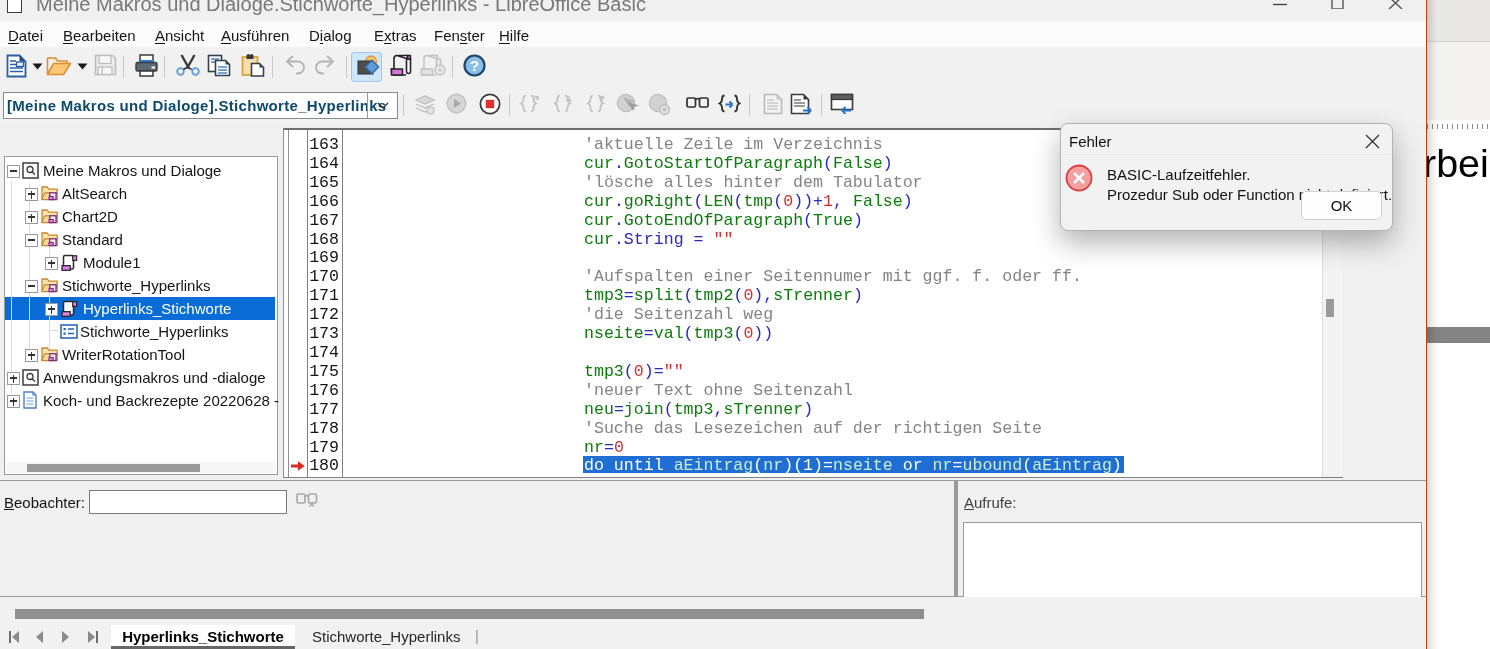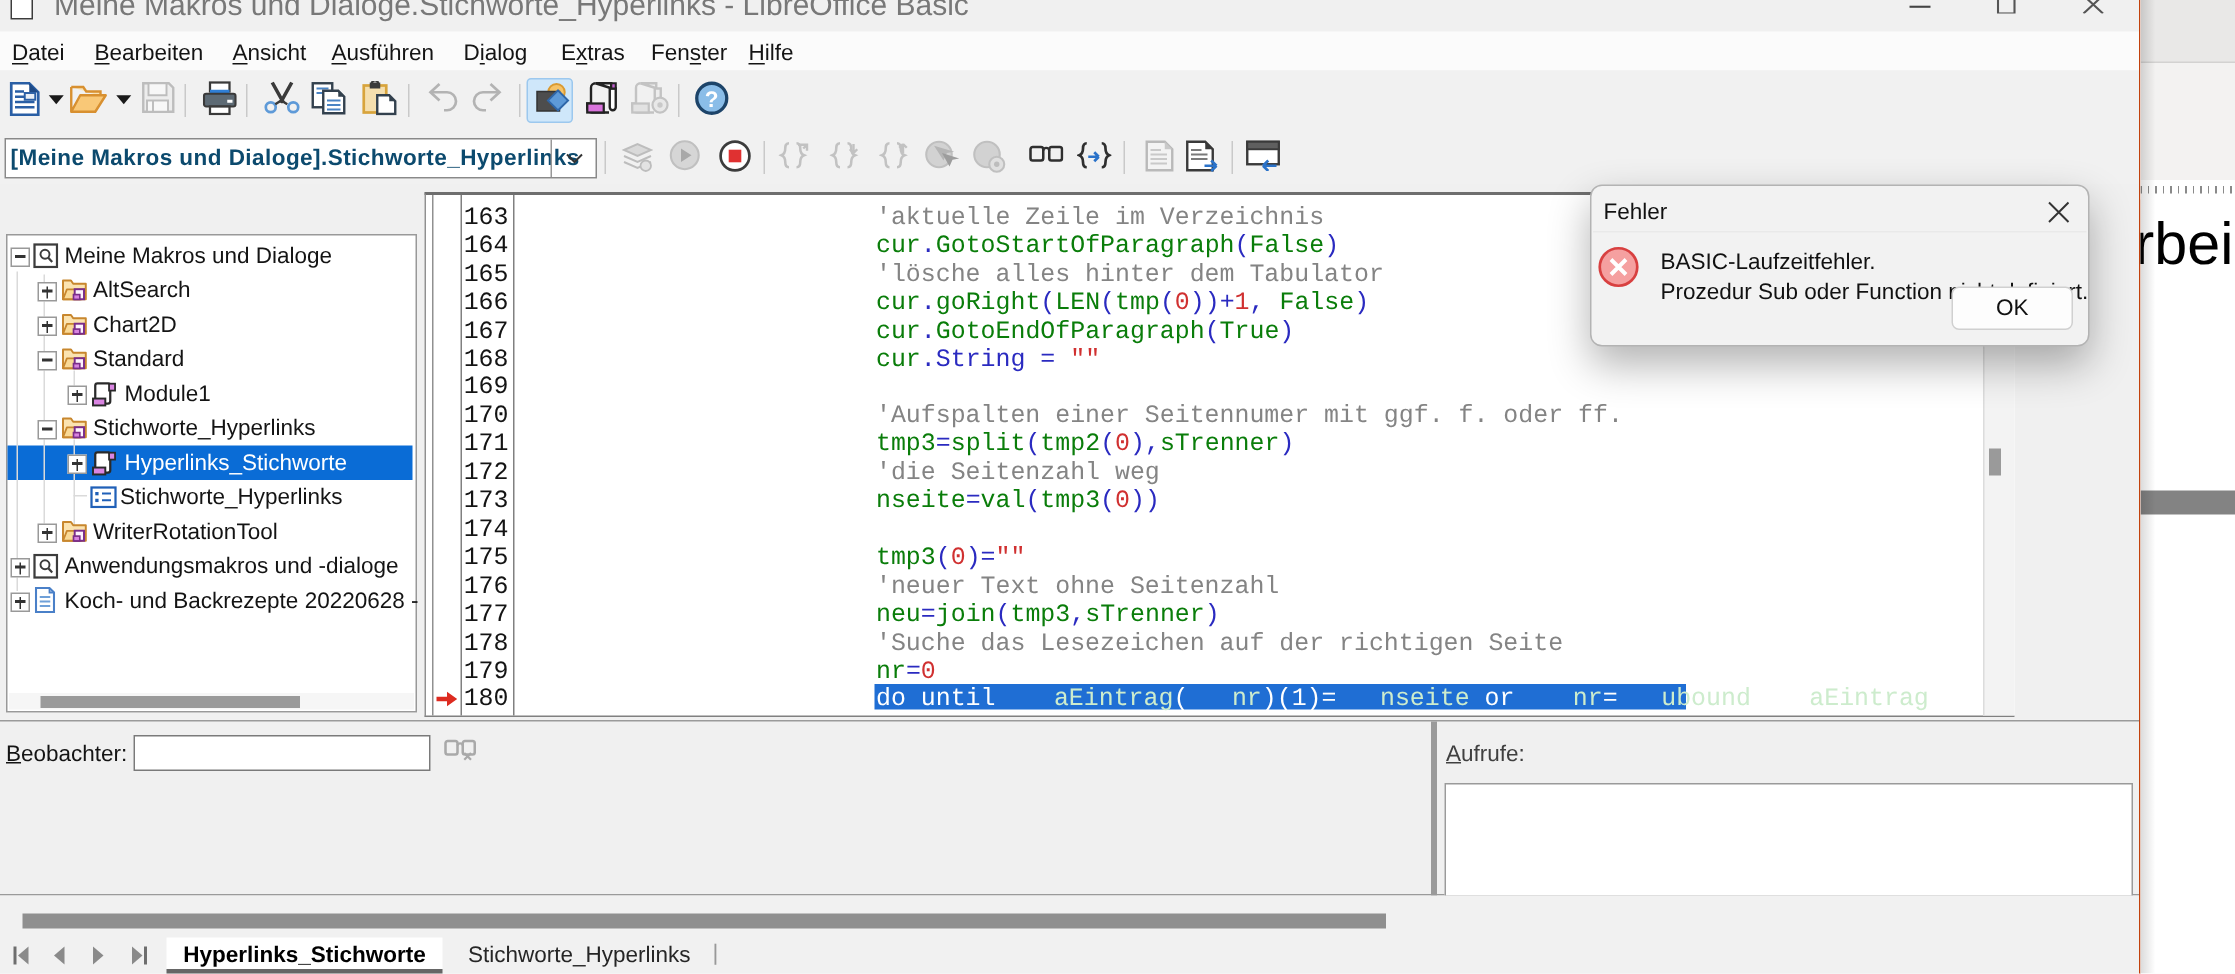--- a/index.html
+++ b/index.html
@@ -41,21 +41,21 @@
 #numcol{position:absolute;left:23px;top:0;width:34px;height:347px;border-left:1px solid #808080;border-right:1px solid #808080;}
 #marginline{position:absolute;left:4px;top:0;width:1px;height:347px;background:#909090;}
 #nums{position:absolute;left:23px;width:32px;top:6px;text-align:right;font-family:"Liberation Mono",monospace;font-size:16.6px;line-height:18.9px;color:#141414;}
 #code{position:absolute;left:300px;top:6px;font-family:"Liberation Mono",monospace;font-size:16.6px;line-height:18.9px;white-space:pre;}
 #code .c{color:#848484;}
 #code .i{color:#0a7d0a;}
 #code .o{color:#2a2ac0;}
 #code .n{color:#d03030;}
 #code .k{color:#2a2ac0;}
 #code .sk{color:#fff;}
-#code .si{color:#cdeccd;margin-left:29px;}
+#code .si{color:#cdeccd;}
 #selline{position:absolute;left:299px;top:326px;width:541px;height:17px;background:#1f6ed4;}
 #arrow{position:absolute;left:6px;top:330px;}
 #vsb{position:absolute;right:0;top:0;width:20px;height:347px;background:#f3f3f3;border-left:1px solid #dcdcdc;}
 #vsbthumb{position:absolute;left:3px;top:169px;width:8px;height:18px;background:#9a9a9a;}
 
 #bottom{position:absolute;left:0;top:480px;width:1426px;height:117px;background:#f0f0f0;border-top:1px solid #9a9a9a;border-bottom:1px solid #9a9a9a;box-sizing:border-box;}
 #beolabel{position:absolute;left:4px;top:13px;font-size:15px;color:#141414;}
 #beoinput{position:absolute;left:89px;top:9px;width:196px;height:22px;background:#fff;border:1px solid #7a7a7a;}
 #wtable{position:absolute;left:2px;top:44px;width:944px;height:70px;border:1px solid #9a9a9a;background:#fff;}
 #whead{position:absolute;left:0;top:0;width:944px;height:22px;background:#efefef;border-bottom:1px solid #9a9a9a;}

